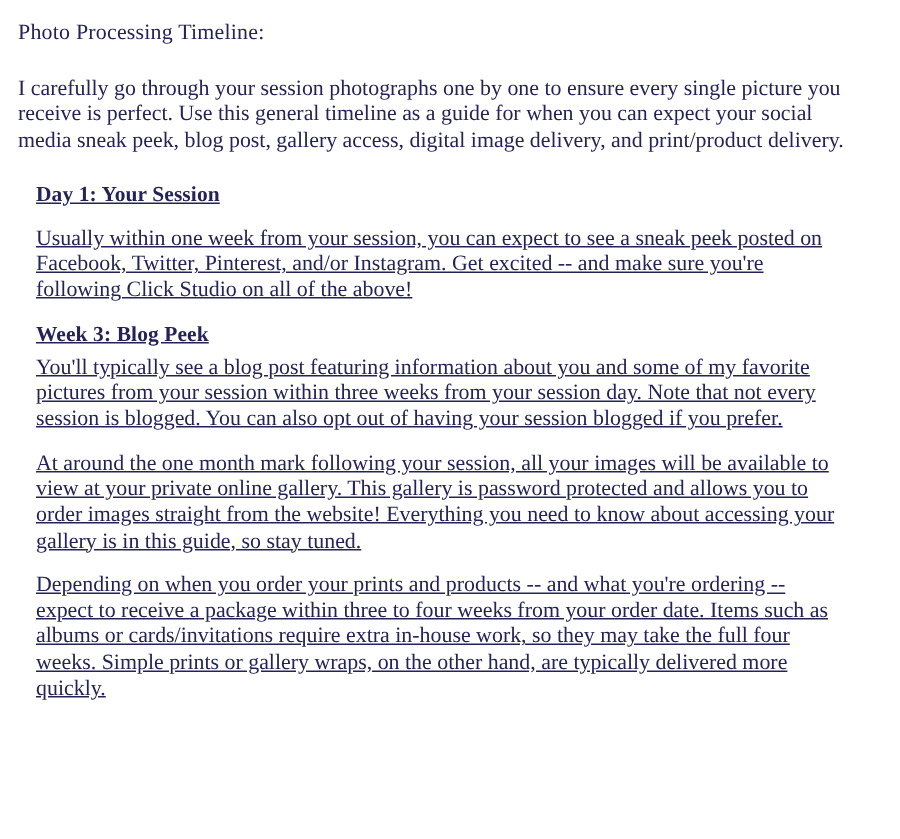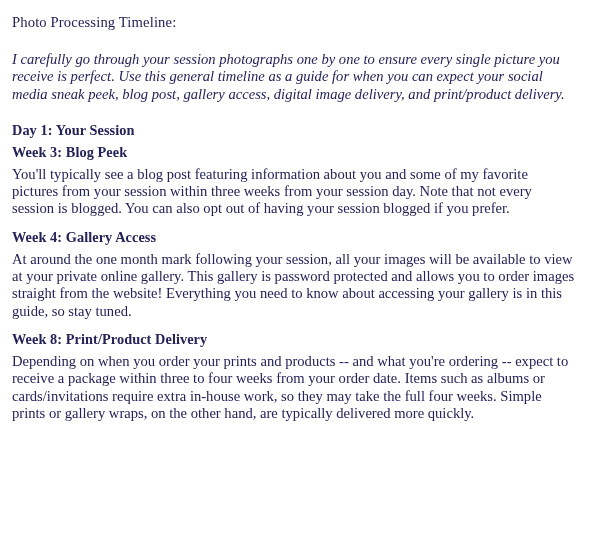--- a/index.html
+++ b/index.html
@@ -43,56 +43,55 @@
     font-weight: normal;
     margin: 0 0 11px 0;
     max-width: 564px;
     letter-spacing: 0.0em;
   }
   .intro-text {
     font-size: 14.6px;
     line-height: 17.3px;
     margin: 0 0 19px 0;
     max-width: 564px;
-    font-style: italic;
   }
   .section {
-    margin: 0;
+    margin: 12px;
+    text-decoration: underline;
   }
   .section + .section {
     margin-top: 0;
   }
 </style>
 </head>
 <body>
 
 <div class="page">
 
   <p class="doc-title">Photo Processing Timeline:</p>
 
   <p class="intro-text">I carefully go through your session photographs one by one to ensure every single picture you receive is perfect. Use this general timeline as a guide for when you can expect your social media sneak peek, blog post, gallery access, digital image delivery, and print/product delivery.</p>
 
   <div class="section">
     <p class="section-heading">Day 1: Your Session</p>
   </div>
 
   <div class="section">
+    <p class="body-text">Usually within one week from your session, you can expect to see a sneak peek posted on Facebook, Twitter, Pinterest, and/or Instagram. Get excited -- and make sure you're following Click Studio on all of the above!</p>
   </div>
 
   <div class="section">
     <p class="section-heading">Week 3: Blog Peek</p>
     <p class="body-text">You'll typically see a blog post featuring information about you and some of my favorite pictures from your session within three weeks from your session day. Note that not every session is blogged. You can also opt out of having your session blogged if you prefer.</p>
   </div>
 
   <div class="section">
-    <p class="section-heading">Week 4: Gallery Access</p>
     <p class="body-text">At around the one month mark following your session, all your images will be available to view at your private online gallery. This gallery is password protected and allows you to order images straight from the website! Everything you need to know about accessing your gallery is in this guide, so stay tuned.</p>
   </div>
 
   <div class="section">
   </div>
 
   <div class="section">
-    <p class="section-heading">Week 8: Print/Product Delivery</p>
     <p class="body-text">Depending on when you order your prints and products -- and what you're ordering -- expect to receive a package within three to four weeks from your order date. Items such as albums or cards/invitations require extra in-house work, so they may take the full four weeks. Simple prints or gallery wraps, on the other hand, are typically delivered more quickly.</p>
   </div>
 
 </div>
 
 </body></html>

